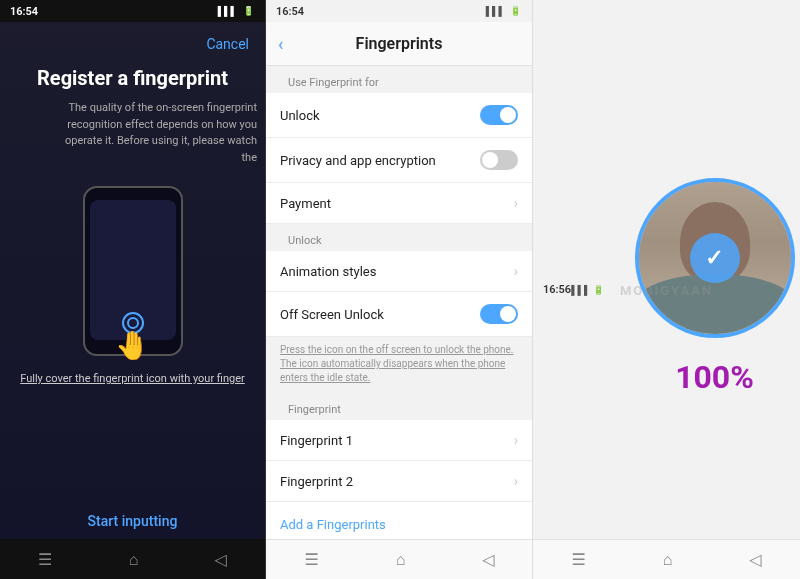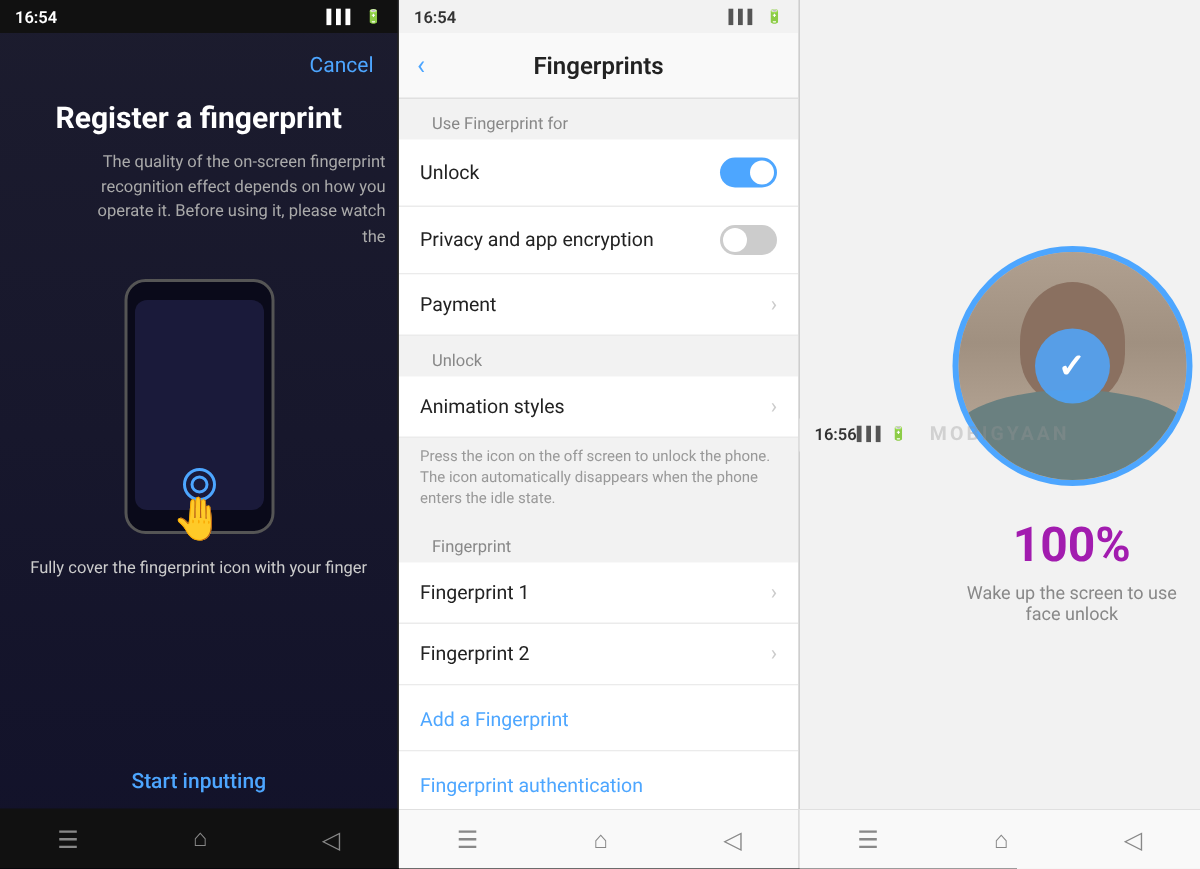--- a/index.html
+++ b/index.html
@@ -119,20 +119,21 @@
       bottom: -8px;
       font-size: 28px;
       color: #ccc;
     }
     .panel1-subtitle {
       color: #ccc;
       font-size: 11px;
       text-align: center;
       padding: 0 18px;
       margin-bottom: 4px;
+      text-decoration: underline;
     }
     .start-btn {
       color: #4da6ff;
       font-size: 14px;
       font-weight: 500;
       cursor: pointer;
     }
     .panel1-navbar {
       position: absolute;
       bottom: 0;
@@ -247,20 +248,21 @@
     .toggle.off .toggle-dot { left: 2px; }
     .chevron {
       color: #ccc;
       font-size: 14px;
     }
     .small-note {
       font-size: 10px;
       color: #999;
       padding: 6px 14px 8px;
       line-height: 1.4;
+      text-decoration: underline;
     }
     .link-row {
       background: #fff;
       padding: 12px 14px;
       border-bottom: 1px solid #ebebeb;
       cursor: pointer;
     }
     .link-label {
       font-size: 13px;
       color: #4da6ff;
@@ -485,33 +487,39 @@
     <div class="settings-row">
       <span class="row-label">Payment</span>
       <span class="chevron">›</span>
     </div>
 
     <div class="section-label">Unlock</div>
     <div class="settings-row">
       <span class="row-label">Animation styles</span>
       <span class="chevron">›</span>
     </div>
+    <div class="settings-row">
+      <span class="row-label">Off Screen Unlock</span>
+      <div class="toggle on">
+          <div class="toggle-dot"></div>
+        </div>
+    </div>
     <div class="small-note">Press the icon on the off screen to unlock the phone. The icon automatically disappears when the phone enters the idle state.</div>
 
     <div class="section-label">Fingerprint</div>
     <div class="settings-row">
       <span class="row-label">Fingerprint 1</span>
       <span class="chevron">›</span>
     </div>
     <div class="settings-row">
       <span class="row-label">Fingerprint 2</span>
       <span class="chevron">›</span>
     </div>
     <div class="link-row">
-      <span class="link-label">Add a Fingerprint</span>
+      <span class="link-label">Add a Fingerprints</span>
     </div>
     <div class="link-row">
       <span class="link-label">Fingerprint authentication</span>
     </div>
   </div>
   <div class="p2-navbar">
     <span class="nav-icon">☰</span>
     <span class="nav-icon">⌂</span>
     <span class="nav-icon">◁</span>
   </div>
@@ -530,21 +538,20 @@
       <div class="face-silhouette">
         <div class="face-head"></div>
         <div class="face-neck"></div>
         <div class="face-shoulder"></div>
       </div>
       <div class="checkmark-overlay">
         <span class="checkmark-symbol">✓</span>
       </div>
     </div>
     <div class="percent-text">100%</div>
-    <div class="wake-text">Wake up the screen to use face unlock</div>
   </div>
   <div class="watermark">MOBIGYAAN</div>
   <span class="ok-btn">OK</span>
   <div class="panel3-navbar">
     <span class="nav-icon">☰</span>
     <span class="nav-icon">⌂</span>
     <span class="nav-icon">◁</span>
   </div>
 </div>
 

